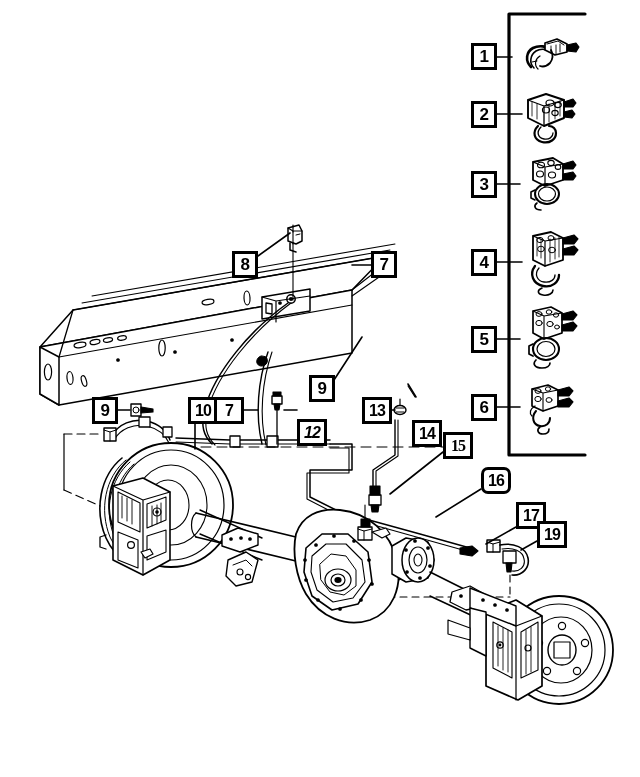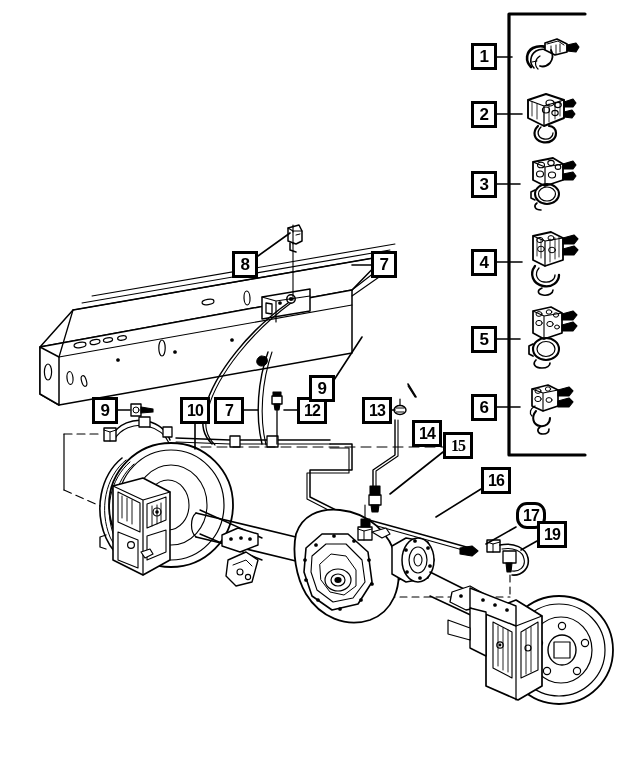--- a/index.html
+++ b/index.html
@@ -459,33 +459,33 @@
   <div class="callout" style="left:471px; top:326px;">5</div>
 
   <div class="callout" style="left:471px; top:394px;">6</div>
 
   <div class="callout" style="left:371px; top:251px;">7</div>
 
   <div class="callout" style="left:232px; top:251px;">8</div>
 
   <div class="callout" style="left:92px; top:397px;">9</div>
 
-  <div class="callout w2" style="left:180px; top:397px;">10</div>
+  <div class="callout w2" style="left:188px; top:397px;">10</div>
 
   <div class="callout w2" style="left:214px; top:397px;">7</div>
 
-  <div class="callout w2" style="left:297px; top:397px; z-index:41;">12</div>
+  <div class="callout w2" style="left:297px; top:419px; z-index:41;font-style:italic;">12</div>
 
   <div class="callout" style="left:309px; top:375px; z-index:42;">9</div>
 
   <div class="callout w2" style="left:362px; top:397px;">13</div>
 
   <div class="callout w2" style="left:412px; top:397px;margin-top:23px;">14</div>
 
   <div class="callout w2" style="left:443px; top:432px;font-family:Liberation Serif, serif;">15</div>
 
-  <div class="callout w2" style="left:481px; top:467px;">16</div>
-
-  <div class="callout w2" style="left:516px; top:502px; z-index:41;border-radius:11px;">17</div>
+  <div class="callout w2" style="left:481px; top:467px;border-radius:7px;">16</div>
+
+  <div class="callout w2" style="left:516px; top:502px; z-index:41;">17</div>
 
   <div class="callout w2" style="left:537px; top:521px; z-index:42;">19</div>
 
 </div>
 
 </body></html>

